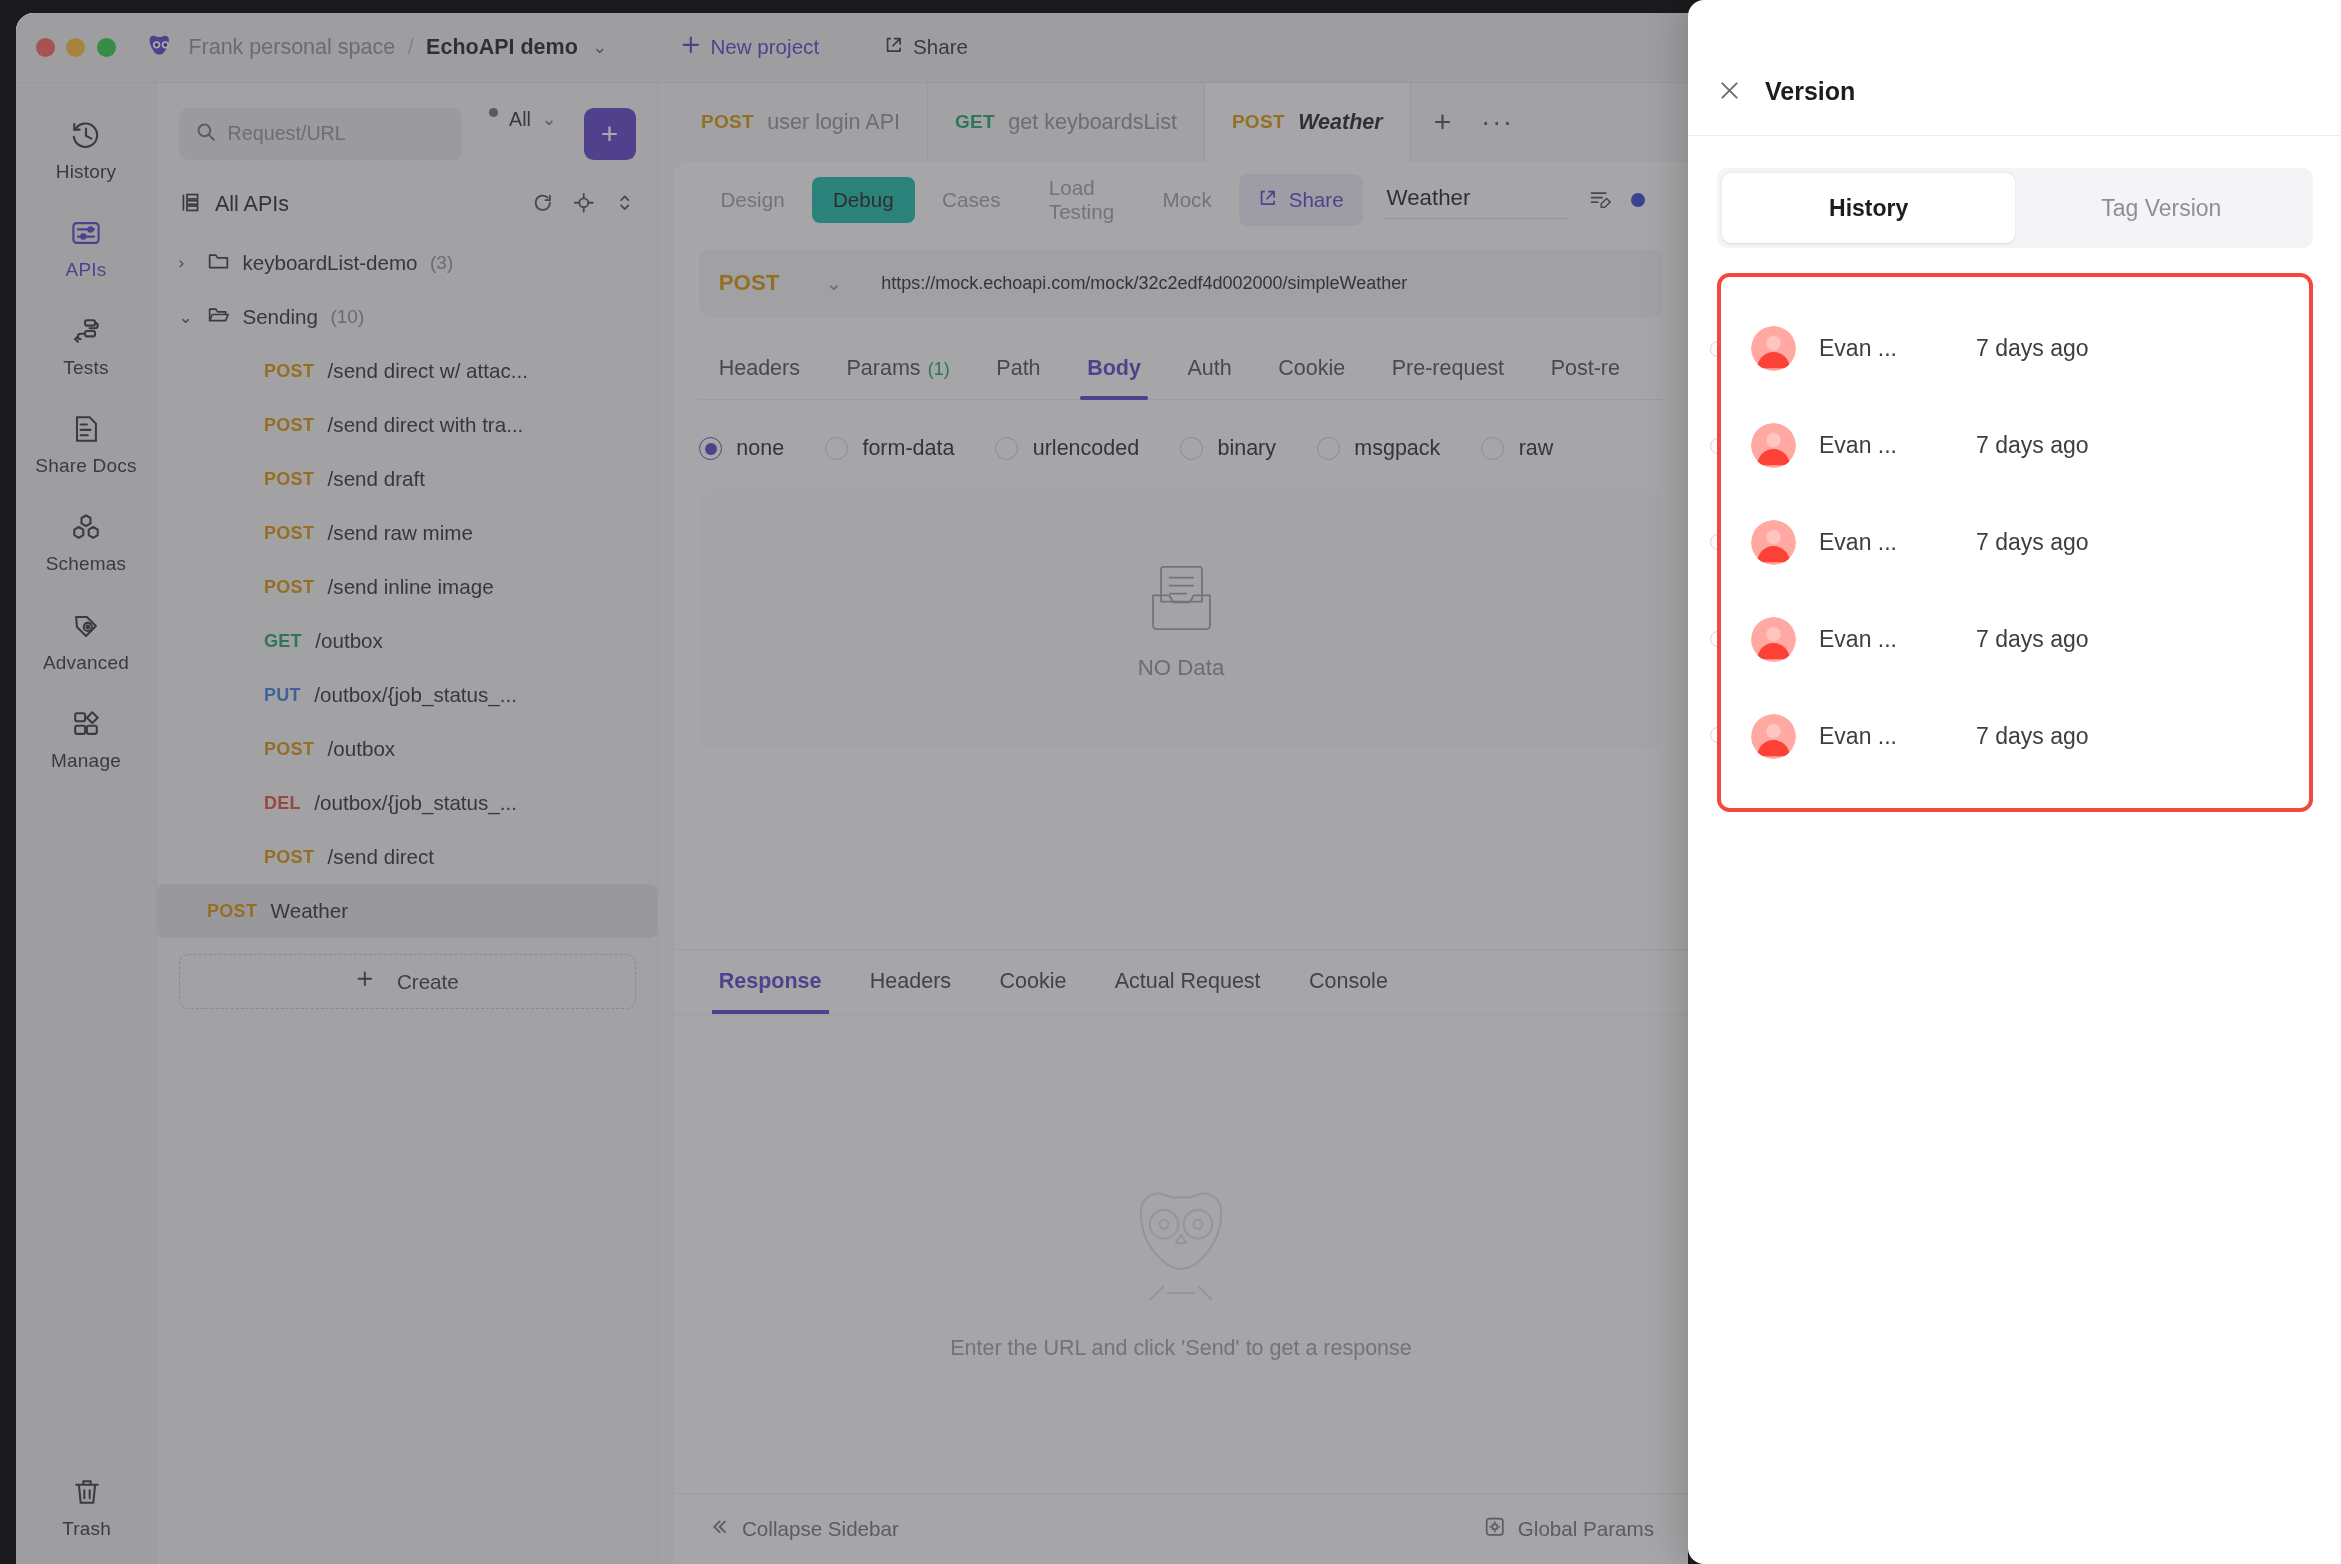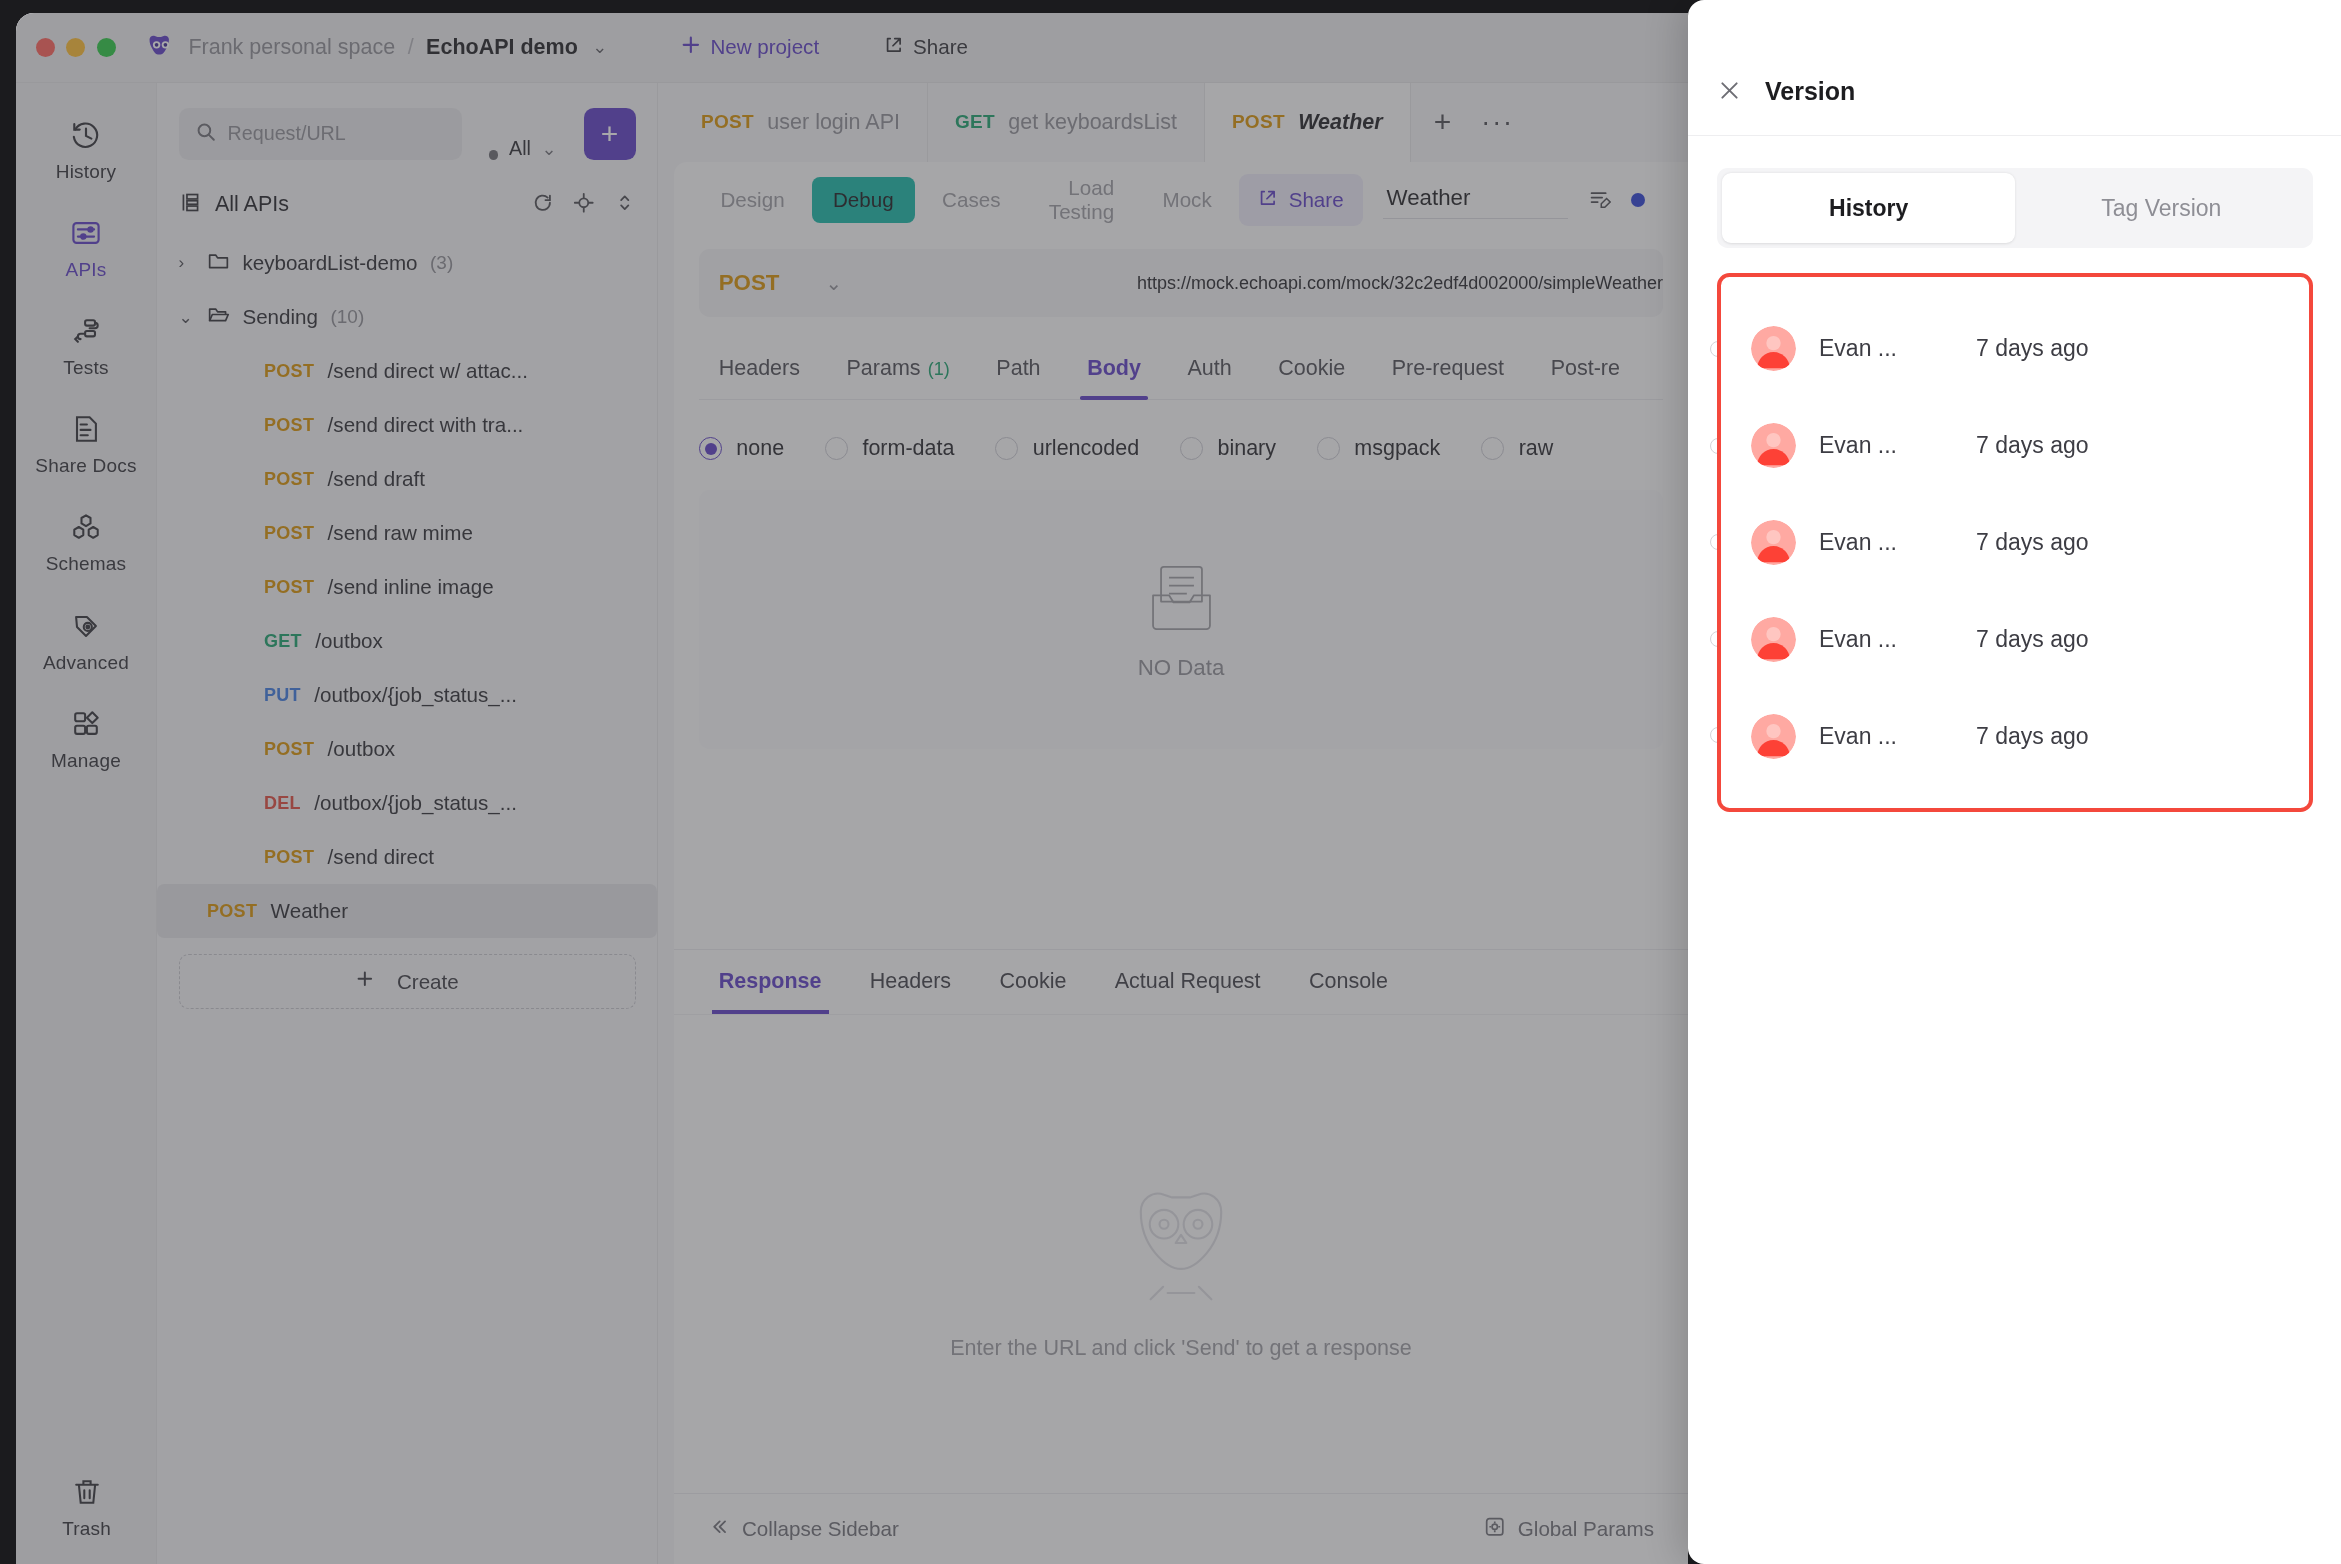--- a/index.html
+++ b/index.html
@@ -71,21 +71,21 @@
     position: absolute; left: 141px; top: 70px; width: 501px; height: 1482px;
     background: #f3f3f5; border-right: 0.9px solid #e4e4e7;
   }
   .tree-top { display: flex; align-items: center; gap: 12.5px; padding: 25px 21.5px 0 21.5px; }
   .search-box {
     flex: 1; height: 52px; background: #e7e7ea; border-radius: 9.8px;
     display: flex; align-items: center; padding: 0 16px; gap: 11.6px;
   }
   .search-ph { font-size: 19.7px; color: #8e8e95; }
   .filter-all {
-    display: flex; align-items: flex-end; gap: 10.7px; height: 52px;
+    display: flex; align-items: flex-start; gap: 10.7px; height: 52px;
     padding: 0 14.3px; font-size: 19.7px; color: #2c2c31;
   }
   .dotmark { width: 9.8px; height: 9.8px; border-radius: 50%; background: #6a6a70; }
   .add-btn {
     width: 52px; height: 52px; border-radius: 9.8px; background: #5b3cc4;
     display: flex; align-items: center; justify-content: center;
     color: #fff; font-size: 30px; font-weight: 300;
   }
   .tree-head {
     display: flex; align-items: center; padding: 0 21.5px; height: 64px; margin-top: 12.5px;
@@ -119,21 +119,21 @@
   .tabstrip { display: flex; align-items: center; height: 79px; padding-left: 16px; }
   .rtab { display: flex; align-items: center; height: 79px; padding: 0 27px; font-size: 21.5px;
           color: #8e8e95; border-right: 0.9px solid #e4e4e7; }
   .rtab .meth { font-size: 19px; }
   .rtab.active { background: #fbfbfc; color: #1d1d20; font-style: italic; font-weight: 600; }
   .rtab.active .meth { font-style: normal; }
   .tabstrip-plus { font-size: 30px; color: #4a4a50; padding: 0 23px; font-weight: 300; }
   .tabstrip-more { font-size: 27px; color: #4a4a50; padding: 0 7.2px; letter-spacing: 1.8px; }
 
   .editor { position: absolute; left: 16px; top: 79px; right: 0; bottom: 0; background: #fbfbfc;
-            border-radius: 12.5px 0 0 0; text-align: right; }
+            border-radius: 12.5px 0 0 0; }
   .subtabs { display: flex; align-items: center; height: 77px; padding: 0 25px; gap: 5.4px; }
   .stab { padding: 10.7px 21.5px; font-size: 20.6px; color: #78787f; border-radius: 8px; }
   .stab.active { background: #14b8a6; color: #17171b; }
   .stab.dim { color: #9b9ba1; }
   .subtabs-right { margin-left: auto; display: flex; align-items: center; gap: 19.7px; padding-right: 23px; }
   .share-pill { display: flex; align-items: center; gap: 10.7px; height: 52px; padding: 0 19.7px;
                 border-radius: 9px; background: #eceaf7; color: #5b3cc4; font-size: 20.6px; }
   .weather-name { font-size: 22.3px; color: #1d1d20; border-bottom: 0.9px solid #dcdce0; padding: 3.6px 98px 7.2px 3.6px; }
   .blue-dot { width: 14.3px; height: 14.3px; border-radius: 50%; background: #2b3fd4; }
 

